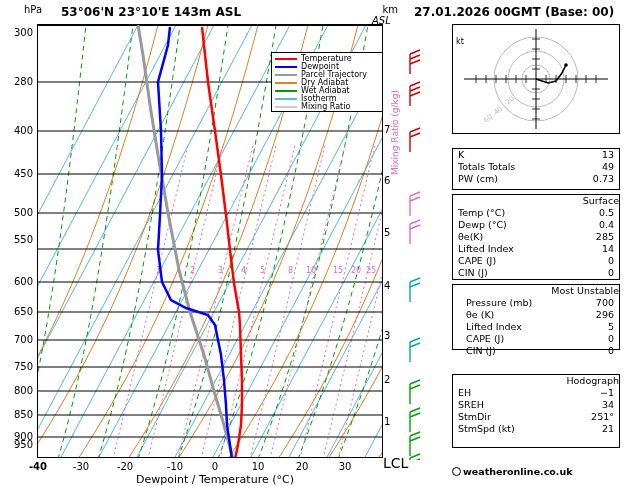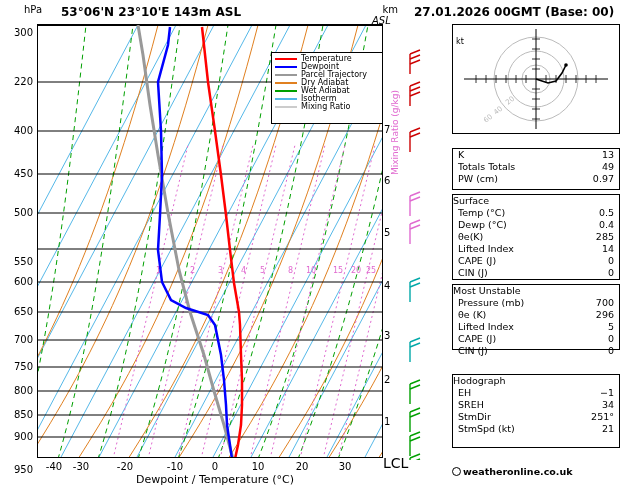--- a/index.html
+++ b/index.html
@@ -42,37 +42,37 @@
   
   .mixlab {
     position:absolute; left:390px; top:175px;
     font-size:9px; color:#e06ad0;
     transform: rotate(-90deg); transform-origin: left top;
     white-space:nowrap;
   }
 
   
   .legend {
-    position:absolute; left:233px; top:27px; width:148px; height:72px;
+    position:absolute; left:233px; top:27px; width:148px; height:60px;
     background:#fff; border:1px solid #000; padding:2px 3px;
   }
   .legend .row { height:8px; line-height:8px; font-size:8px; white-space:nowrap; margin-bottom:0px; }
   .legend .swatch { display:inline-block; width:22px; height:0; border-top-width:2px; border-top-style:solid; vertical-align:middle; margin-right:4px; }
 
   
   .hodo { position:absolute; left:452px; top:24px; width:168px; height:110px; border:1px solid #000; background:#fff; }
   .hodo .kt { position:absolute; left:3px; top:1px; font-size:8px;margin-top:11px; }
 
   
   .info { position:absolute; left:452px; width:168px; border:1px solid #000; background:#fff; font-size:9.5px; }
   .info .line { display:flex; justify-content:space-between; padding:0 5px; height:12px; line-height:12px; }
-  .info .sect { text-align:left; height:12px; line-height:12px; font-size:9.5px; }
+  .info .sect { text-align:right; height:12px; line-height:12px; font-size:9.5px; }
   #box-basic { top:148px; height:42px; }
   #box-surface { top:194px; height:86px; }
-  #box-unstable { top:284px; height:66px; }
+  #box-unstable { top:284px; height:66px;padding-left:8px; }
   #box-hodo { top:374px; height:74px; }
 
   .credit { position:absolute; left:452px; top:466px; font-size:9.5px; font-weight:bold; }
   .credit .globe { display:inline-block; width:9px; height:9px; border:1px solid #000; border-radius:50%; vertical-align:-1px; margin-right:2px; }
 </style>
 </head>
 <body>
 
 <div class="root">
 
@@ -186,35 +186,35 @@
       <div class="row"><span class="swatch" style="border-top-color:#0000ff"></span><span>Dewpoint</span></div>
       <div class="row"><span class="swatch" style="border-top-color:#999999"></span><span>Parcel Trajectory</span></div>
       <div class="row"><span class="swatch" style="border-top-color:#e08020"></span><span>Dry Adiabat</span></div>
       <div class="row"><span class="swatch" style="border-top-color:#00a000"></span><span>Wet Adiabat</span></div>
       <div class="row"><span class="swatch" style="border-top-color:#55b8e8"></span><span>Isotherm</span></div>
       <div class="row"><span class="swatch" style="border-top-color:#cccccc"></span><span>Mixing Ratio</span></div>
     </div>
   </div>
 
   <div class="ylab" style="left:0px; top:27px;">300</div>
-  <div class="ylab" style="left:0px; top:76px;">220</div>
+  <div class="ylab" style="left:0px; top:76px;">280</div>
   <div class="ylab" style="left:0px; top:125px;">400</div>
   <div class="ylab" style="left:0px; top:168px;">450</div>
   <div class="ylab" style="left:0px; top:207px;">500</div>
-  <div class="ylab" style="left:0px; top:256px;">550</div>
+  <div class="ylab" style="left:0px; top:234px;">550</div>
   <div class="ylab" style="left:0px; top:276px;">600</div>
   <div class="ylab" style="left:0px; top:306px;">650</div>
   <div class="ylab" style="left:0px; top:334px;">700</div>
   <div class="ylab" style="left:0px; top:361px;">750</div>
   <div class="ylab" style="left:0px; top:385px;">800</div>
   <div class="ylab" style="left:0px; top:409px;">850</div>
   <div class="ylab" style="left:0px; top:431px;">900</div>
-  <div class="ylab" style="left:0px; top:464px;">950</div>
-
-  <div class="xlab" style="left:39px;">-40</div>
+  <div class="ylab" style="left:0px; top:439px;">950</div>
+
+  <div class="xlab" style="left:23px;font-weight:bold;">-40</div>
   <div class="xlab" style="left:66px;">-30</div>
   <div class="xlab" style="left:110px;">-20</div>
   <div class="xlab" style="left:160px;">-10</div>
   <div class="xlab" style="left:200px;">0</div>
   <div class="xlab" style="left:243px;">10</div>
   <div class="xlab" style="left:287px;">20</div>
   <div class="xlab" style="left:330px;">30</div>
   <div class="xtitle">Dewpoint / Temperature (°C)</div>
 
   <div class="kmlab" style="top:124px;">7</div>
@@ -333,21 +333,21 @@
     <div class="line">
         <span>K</span>
         <span>13</span>
       </div>
     <div class="line">
         <span>Totals Totals</span>
         <span>49</span>
       </div>
     <div class="line">
         <span>PW (cm)</span>
-        <span>0.97</span>
+        <span>0.73</span>
       </div>
   </div>
 
   <div class="info" id="box-surface">
     <div class="sect">Surface</div>
     <div class="line">
         <span>Temp (°C)</span>
         <span>0.5</span>
       </div>
     <div class="line">

